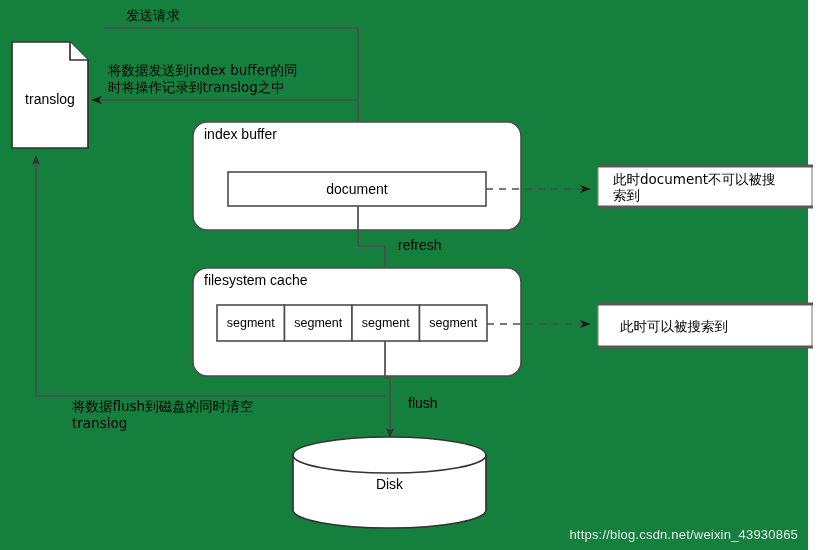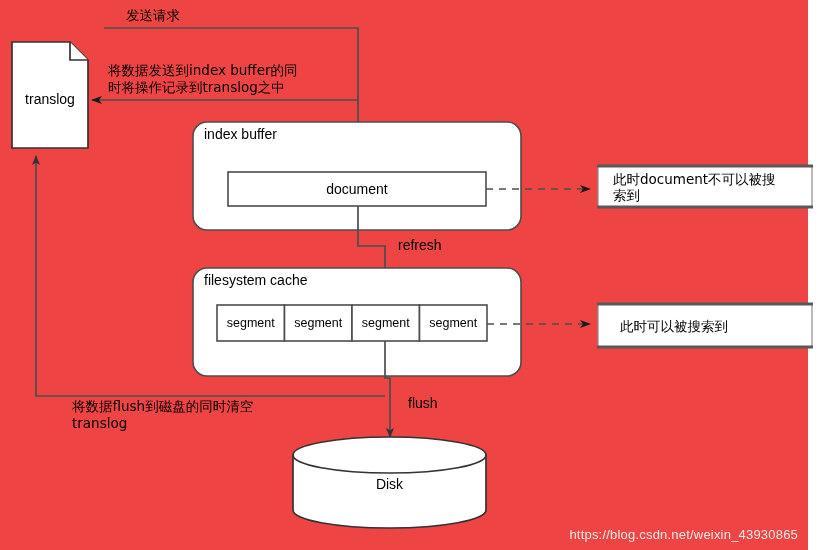--- a/index.html
+++ b/index.html
@@ -10,21 +10,21 @@
   body {
     width: 831px;
     height: 550px;
     overflow: hidden;
     font-family: "Liberation Sans", "DejaVu Sans", sans-serif;
   }
   #diagram-root {
     position: relative;
     width: 808px;
     height: 550px;
-    background: #ef4444;
+    background: #15803d;
   }
   svg.diagram {
     position: absolute;
     top: 0;
     left: 0;
     width: 831px;
     height: 550px;
   }
   .shape-stroke {
     fill: #ffffff;

